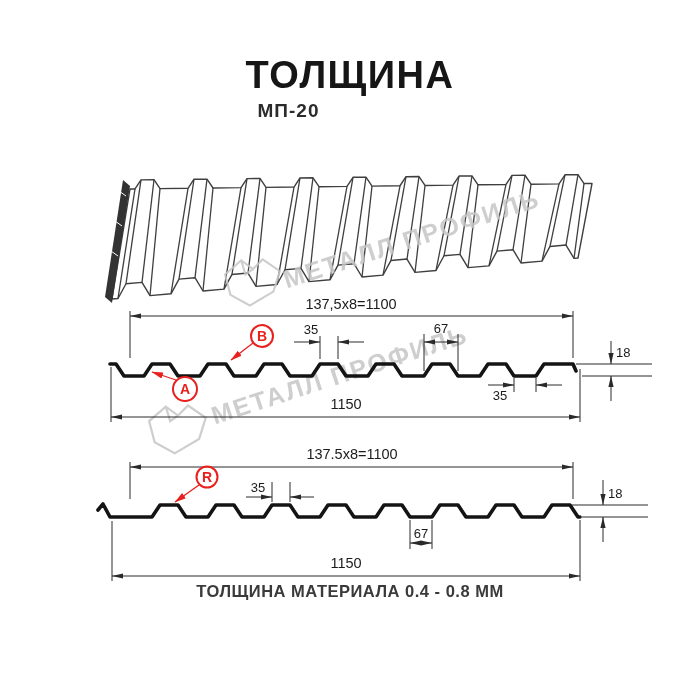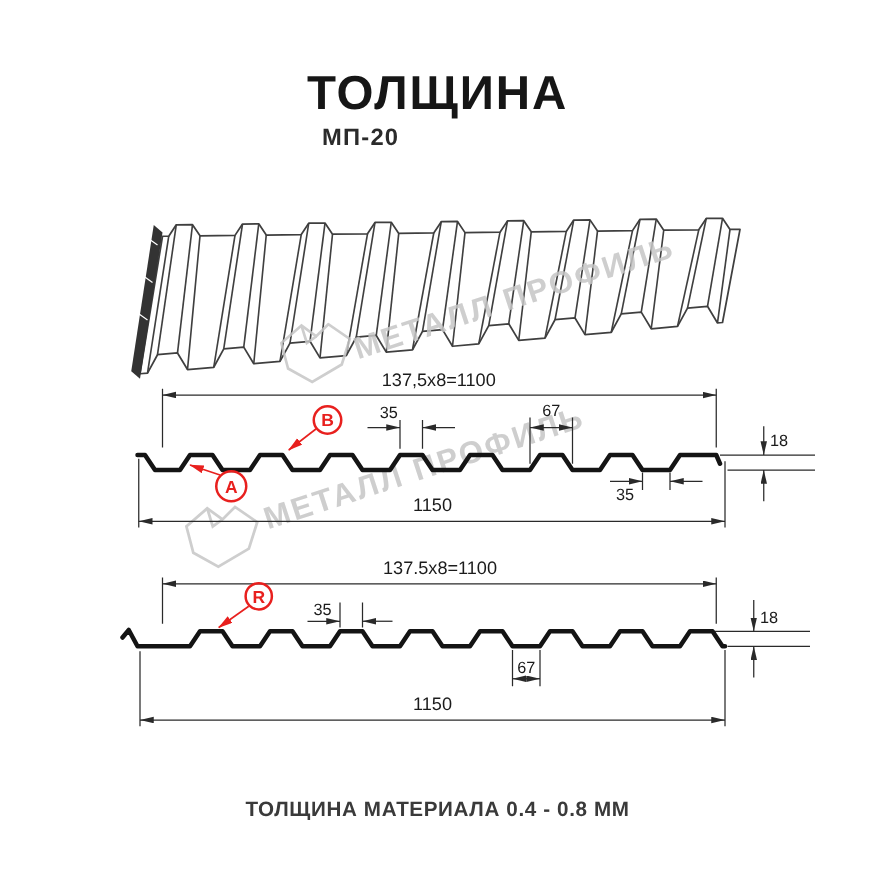--- a/index.html
+++ b/index.html
@@ -2,21 +2,21 @@
 <html><head>
 <meta charset="utf-8">
 <style>
   html,body{margin:0;padding:0;}
   body{width:700px;height:700px;position:relative;background:#ffffff;overflow:hidden;
        font-family:"Liberation Sans", sans-serif;}
   .page-title{position:absolute;left:0;top:54px;width:700px;text-align:center;
        font-size:38px;font-weight:800;letter-spacing:1.5px;color:#161616;}
   .page-subtitle{position:absolute;left:0;top:100px;width:577px;text-align:center;
        font-size:19px;font-weight:600;letter-spacing:1px;color:#2b2b2b;}
-  .page-footer{position:absolute;left:0;top:639px;width:700px;text-align:center;
+  .page-footer{position:absolute;left:0;top:582px;width:700px;text-align:center;
        font-size:16.5px;font-weight:600;letter-spacing:0.5px;color:#3a3a3a;}
   .wm-text{position:absolute;white-space:nowrap;font-size:25px;font-weight:700;
        letter-spacing:2px;color:#c6c6c6;opacity:.85;transform:rotate(-18deg);
        transform-origin:0 50%;}
   #wm1-text{left:284px;top:266px;}
   #wm2-text{left:212px;top:402px;}
   .wm-logo{position:absolute;opacity:.85;}
   #wm1-logo{left:224px;top:258px;}
   #wm2-logo{left:148px;top:404px;}
   svg{position:absolute;left:0;top:0;}

